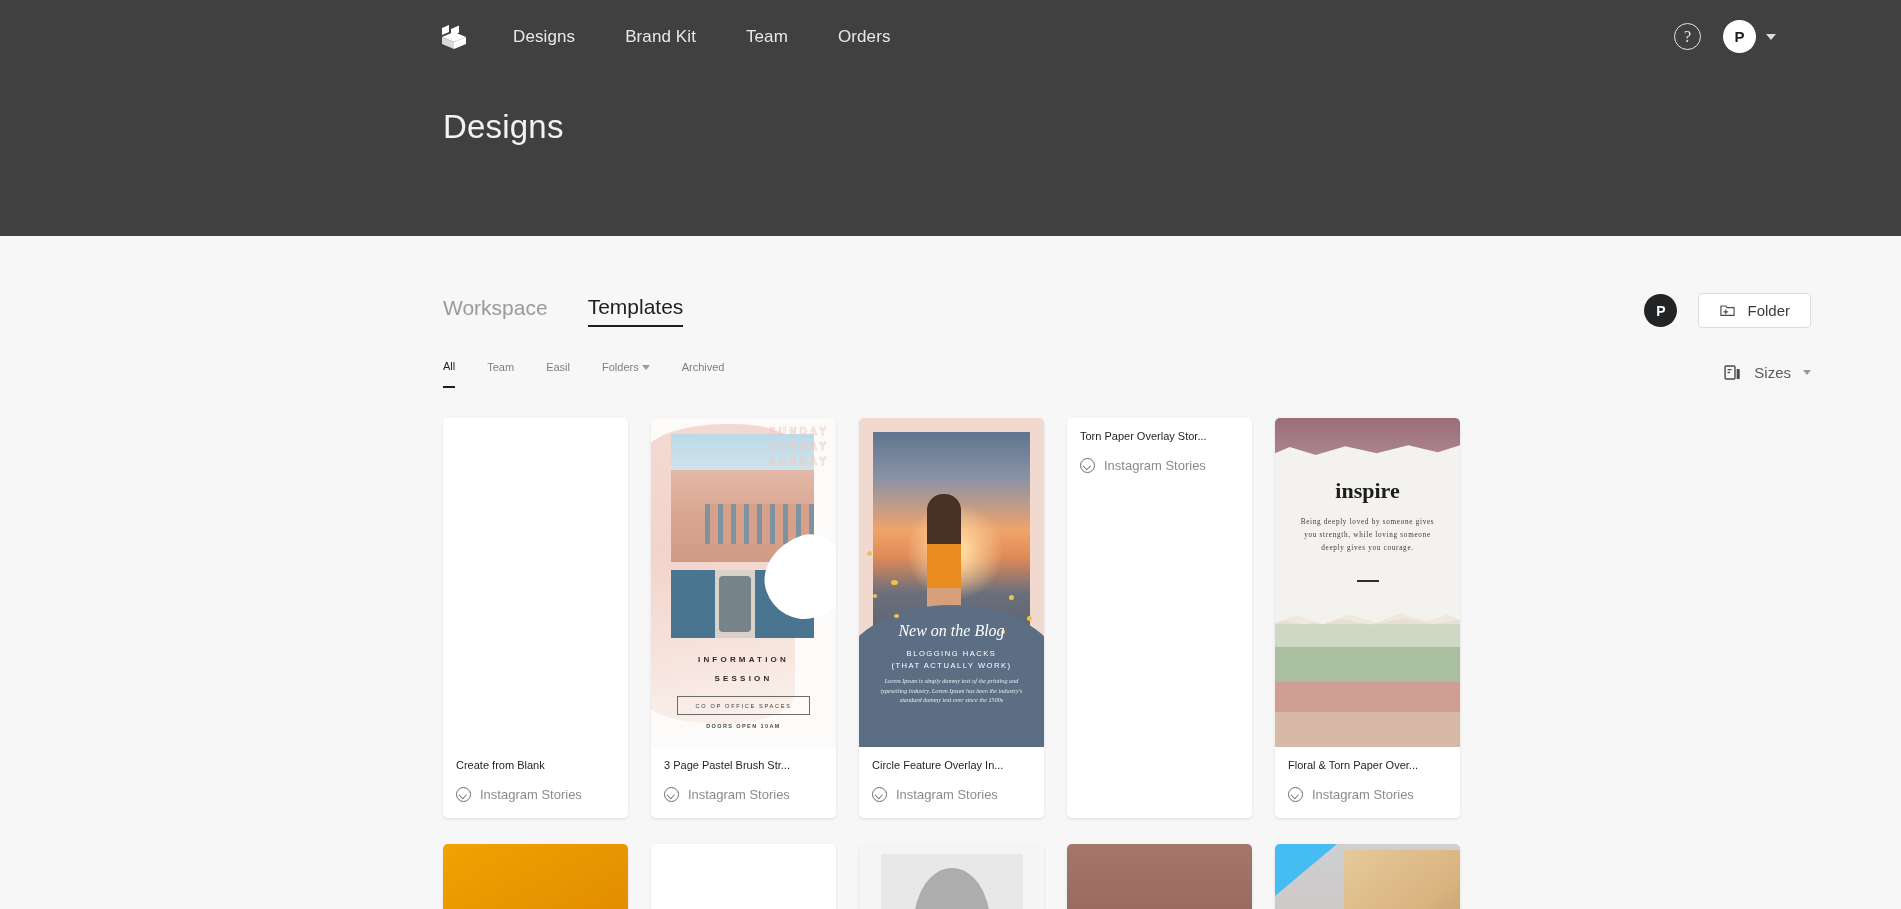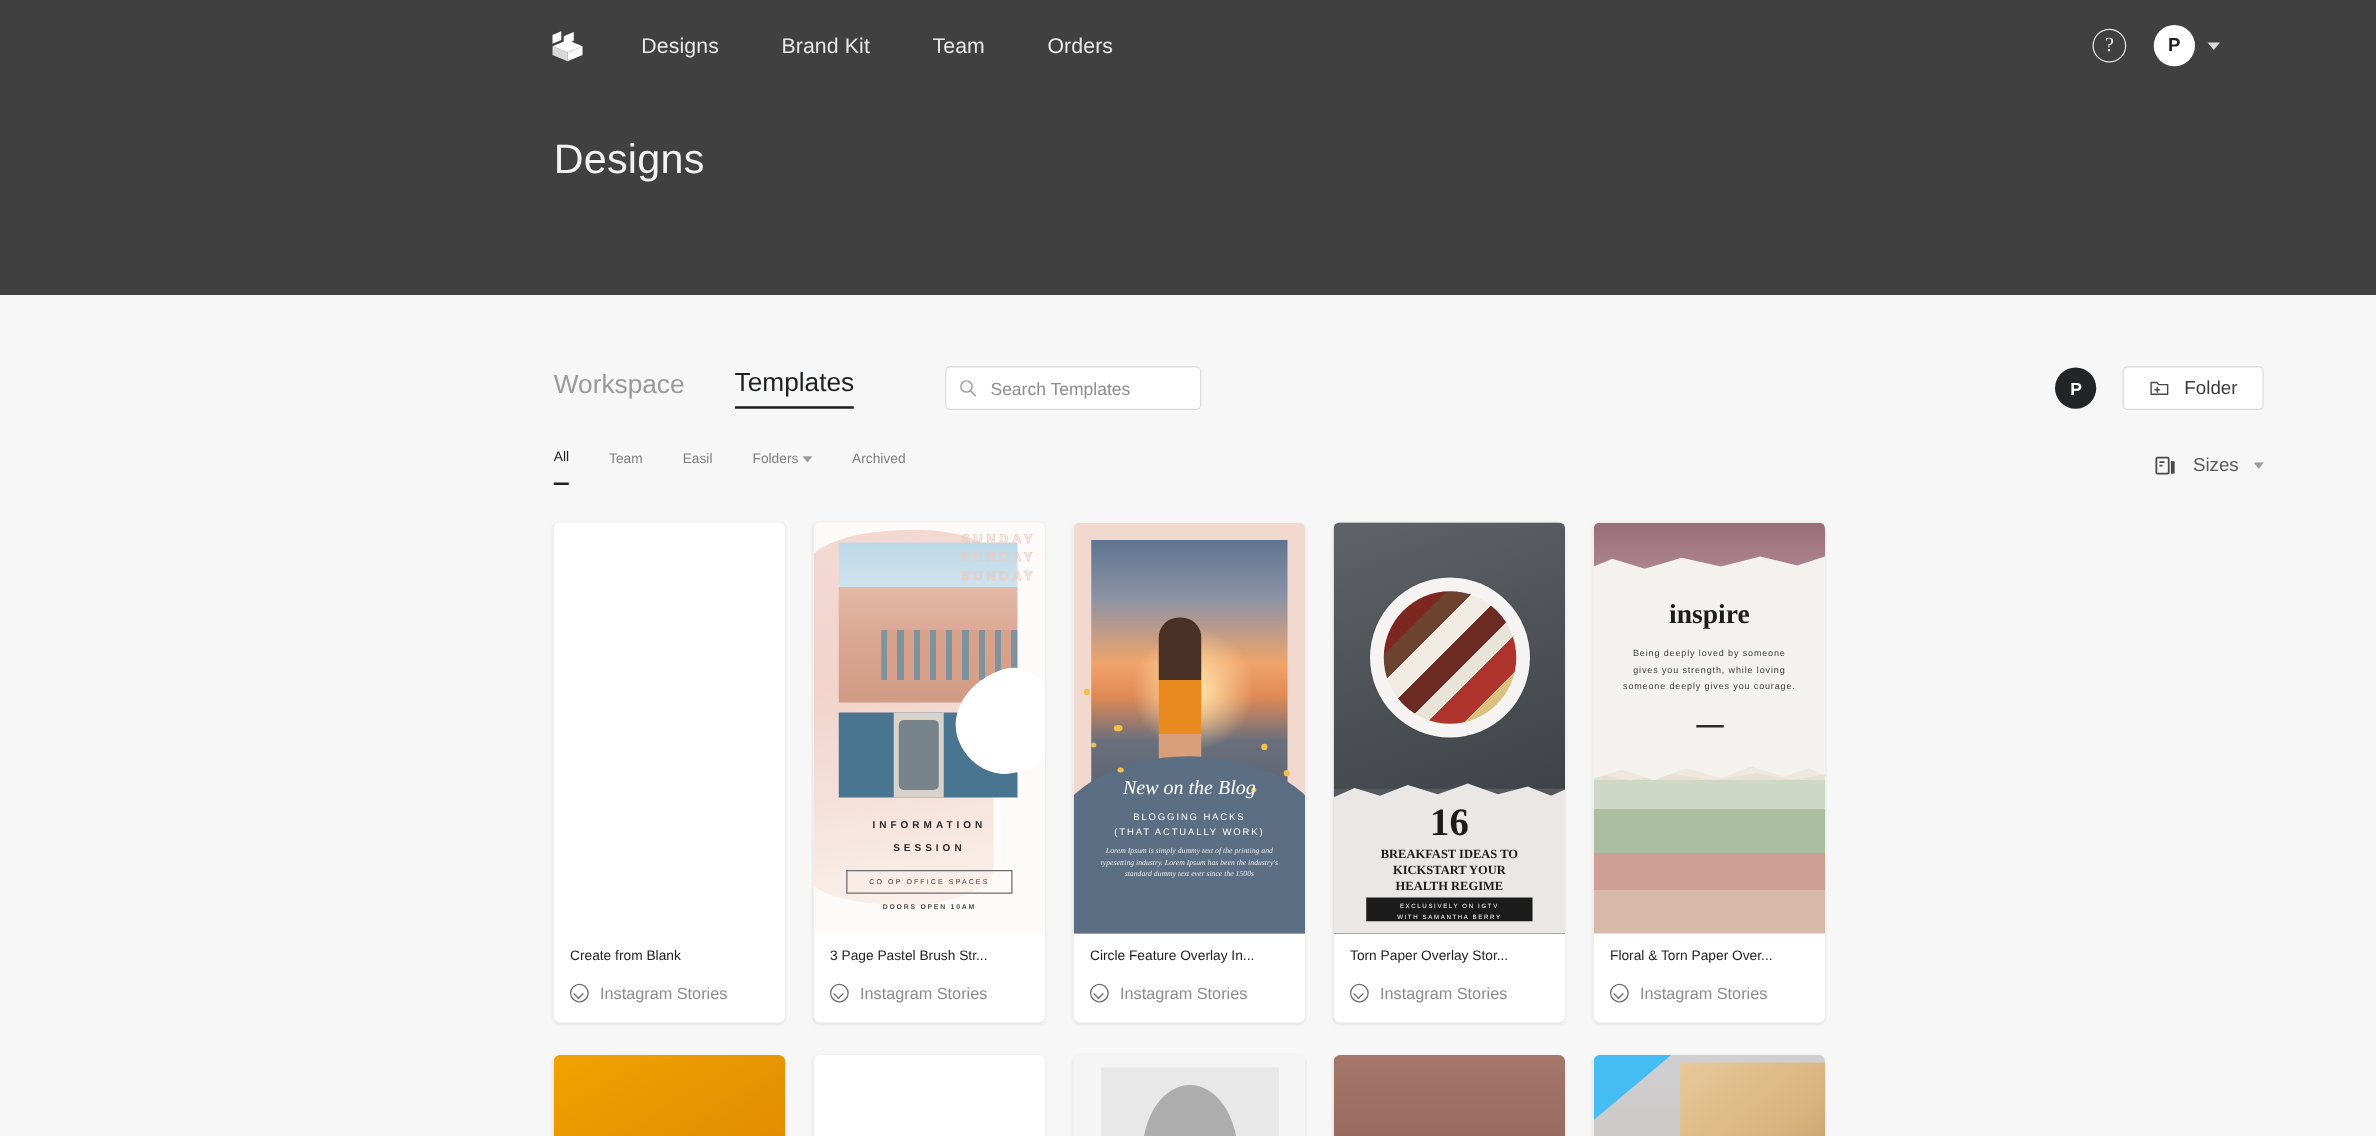--- a/index.html
+++ b/index.html
@@ -380,21 +380,21 @@
     background:linear-gradient(180deg,#9a6d79 0%, #a8808b 70%, #b89199 100%);
     clip-path: polygon(0 0, 100% 0, 100% 62%, 88% 78%, 72% 62%, 55% 80%, 38% 64%, 22% 84%, 8% 66%, 0 80%);
   }
   .t5 .inspire {
     position:absolute; left:0; right:0; top:60px; text-align:center;
     font-family:"Liberation Serif", serif; font-weight:bold;
     font-size:22px; color:#1c1c1c;
   }
   .t5 .quote {
     position:absolute; left:22px; right:22px; top:98px; text-align:center;
-    font-family:Liberation Sans, sans-serif;
+    font-family:Liberation Serif, serif;
     font-size:7.2px; line-height:13px; letter-spacing:.7px; color:#3c3c3c;
   }
   .t5 .rule {
     position:absolute; left:50%; transform:translateX(-50%); top:162px;
     width:22px; height:1.6px; background:#2d2d2d;
   }
   .t5 .torn2 {
     position:absolute; left:0; bottom:0; width:100%; height:135px;
     background:linear-gradient(180deg,#e7e0d4 0 9%, #cfd8c4 9% 26%, #a9bfa0 26% 52%, #cf9f93 52% 74%, #d8b9a8 74% 100%);
     clip-path: polygon(0 8%, 12% 3%, 26% 9%, 40% 2%, 55% 8%, 68% 1%, 82% 7%, 93% 2%, 100% 6%, 100% 100%, 0 100%);
@@ -458,27 +458,20 @@
 
   <div class="page-title">Designs</div>
 </div>
 
 <div class="content">
 
   <div class="toolbar">
     <div class="scope-tab">Workspace</div>
     <div class="scope-tab active">Templates</div>
 
-    <div class="search-box">
-      <svg width="15" height="15" viewBox="0 0 16 16" aria-hidden="true">
-        <circle cx="6.6" cy="6.6" r="4.8" fill="none" stroke="#9a9a9a" stroke-width="1.2"></circle>
-        <line x1="10.2" y1="10.4" x2="14.2" y2="14.6" stroke="#9a9a9a" stroke-width="1.2" stroke-linecap="round"></line>
-      </svg>
-      <input type="text" placeholder="Search Templates" style="">
-    </div>
 
     <div class="toolbar-right">
       <div class="avatar-dark">P</div>
       <div class="folder-btn">
         <svg width="17" height="17" viewBox="0 0 18 18" aria-hidden="true">
           <path d="M2 4.2h5l1.4 1.8H16v8.2H2z" fill="none" stroke="#4a4a4a" stroke-width="1.2" stroke-linejoin="round"></path>
           <line x1="5.2" y1="10.4" x2="9.2" y2="10.4" stroke="#4a4a4a" stroke-width="1.2" stroke-linecap="round"></line>
           <line x1="7.2" y1="8.4" x2="7.2" y2="12.4" stroke="#4a4a4a" stroke-width="1.2" stroke-linecap="round"></line>
         </svg>
         <span>Folder</span>
@@ -569,36 +562,20 @@
       <div class="card-meta">
         <div class="card-title">Circle Feature Overlay In...</div>
         <div class="card-sub">
           <span class="sub-icon"></span>
           <span>Instagram Stories</span>
         </div>
       </div>
     </div>
 
     <div class="card">
-      <div class="thumb t4">
-        <div class="photo">
-            <div class="bowl"></div>
-          </div>
-        <div class="torn"></div>
-        <div class="num">16</div>
-        <div class="h">
-          <div>BREAKFAST IDEAS TO</div>
-          <div>KICKSTART YOUR</div>
-          <div>HEALTH REGIME</div>
-        </div>
-        <div class="bar">
-          <div>EXCLUSIVELY ON IGTV</div>
-          <div>WITH SAMANTHA BERRY</div>
-        </div>
-      </div>
       <div class="card-meta">
         <div class="card-title">Torn Paper Overlay Stor...</div>
         <div class="card-sub">
           <span class="sub-icon"></span>
           <span>Instagram Stories</span>
         </div>
       </div>
     </div>
 
     <div class="card">

